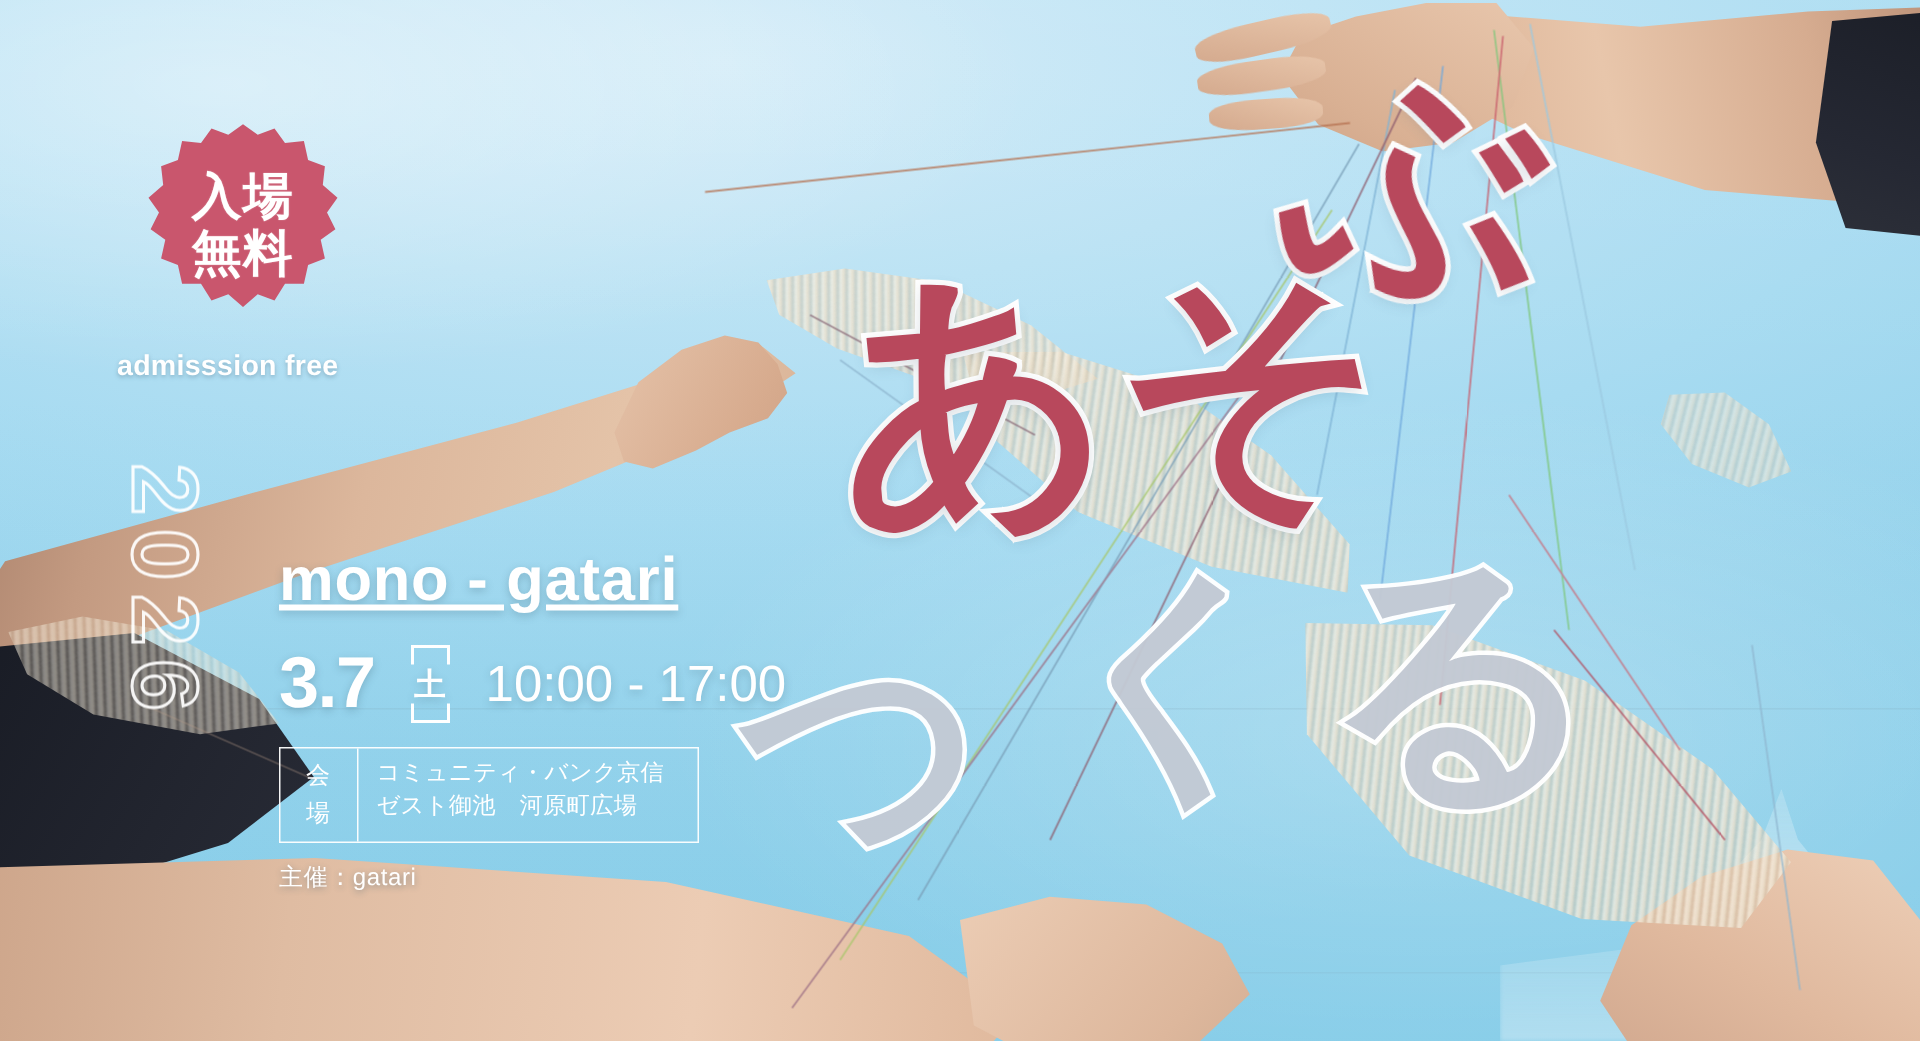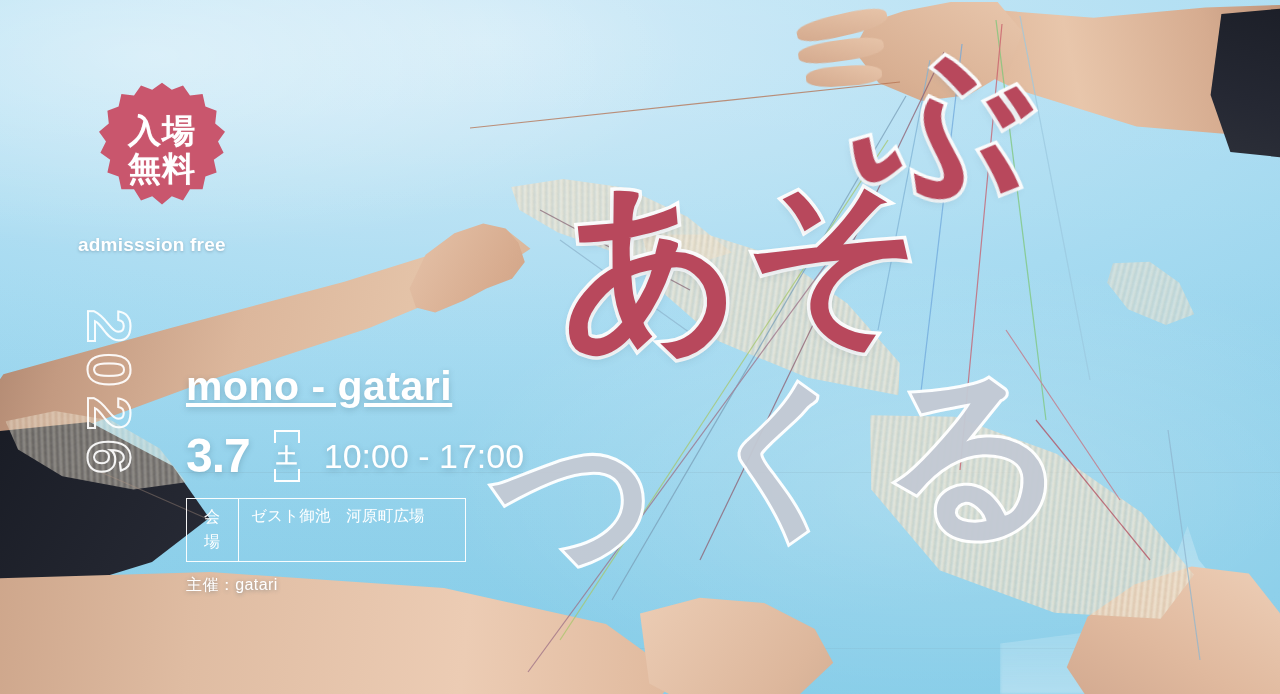--- a/index.html
+++ b/index.html
@@ -342,20 +342,21 @@
       <span class="dow">土</span>
       <span class="time">10:00 - 17:00</span>
     </div>
 
     <div class="venue">
       <div class="venue-label">
         <span>会</span>
         <span>場</span>
       </div>
       <div class="venue-body">
+        <div>コミュニティ・バンク京信</div>
         <div>ゼスト御池　河原町広場</div>
       </div>
     </div>
 
     <div class="organizer">主催：gatari</div>
   </div>
 
 </div>
 
 </body></html>

